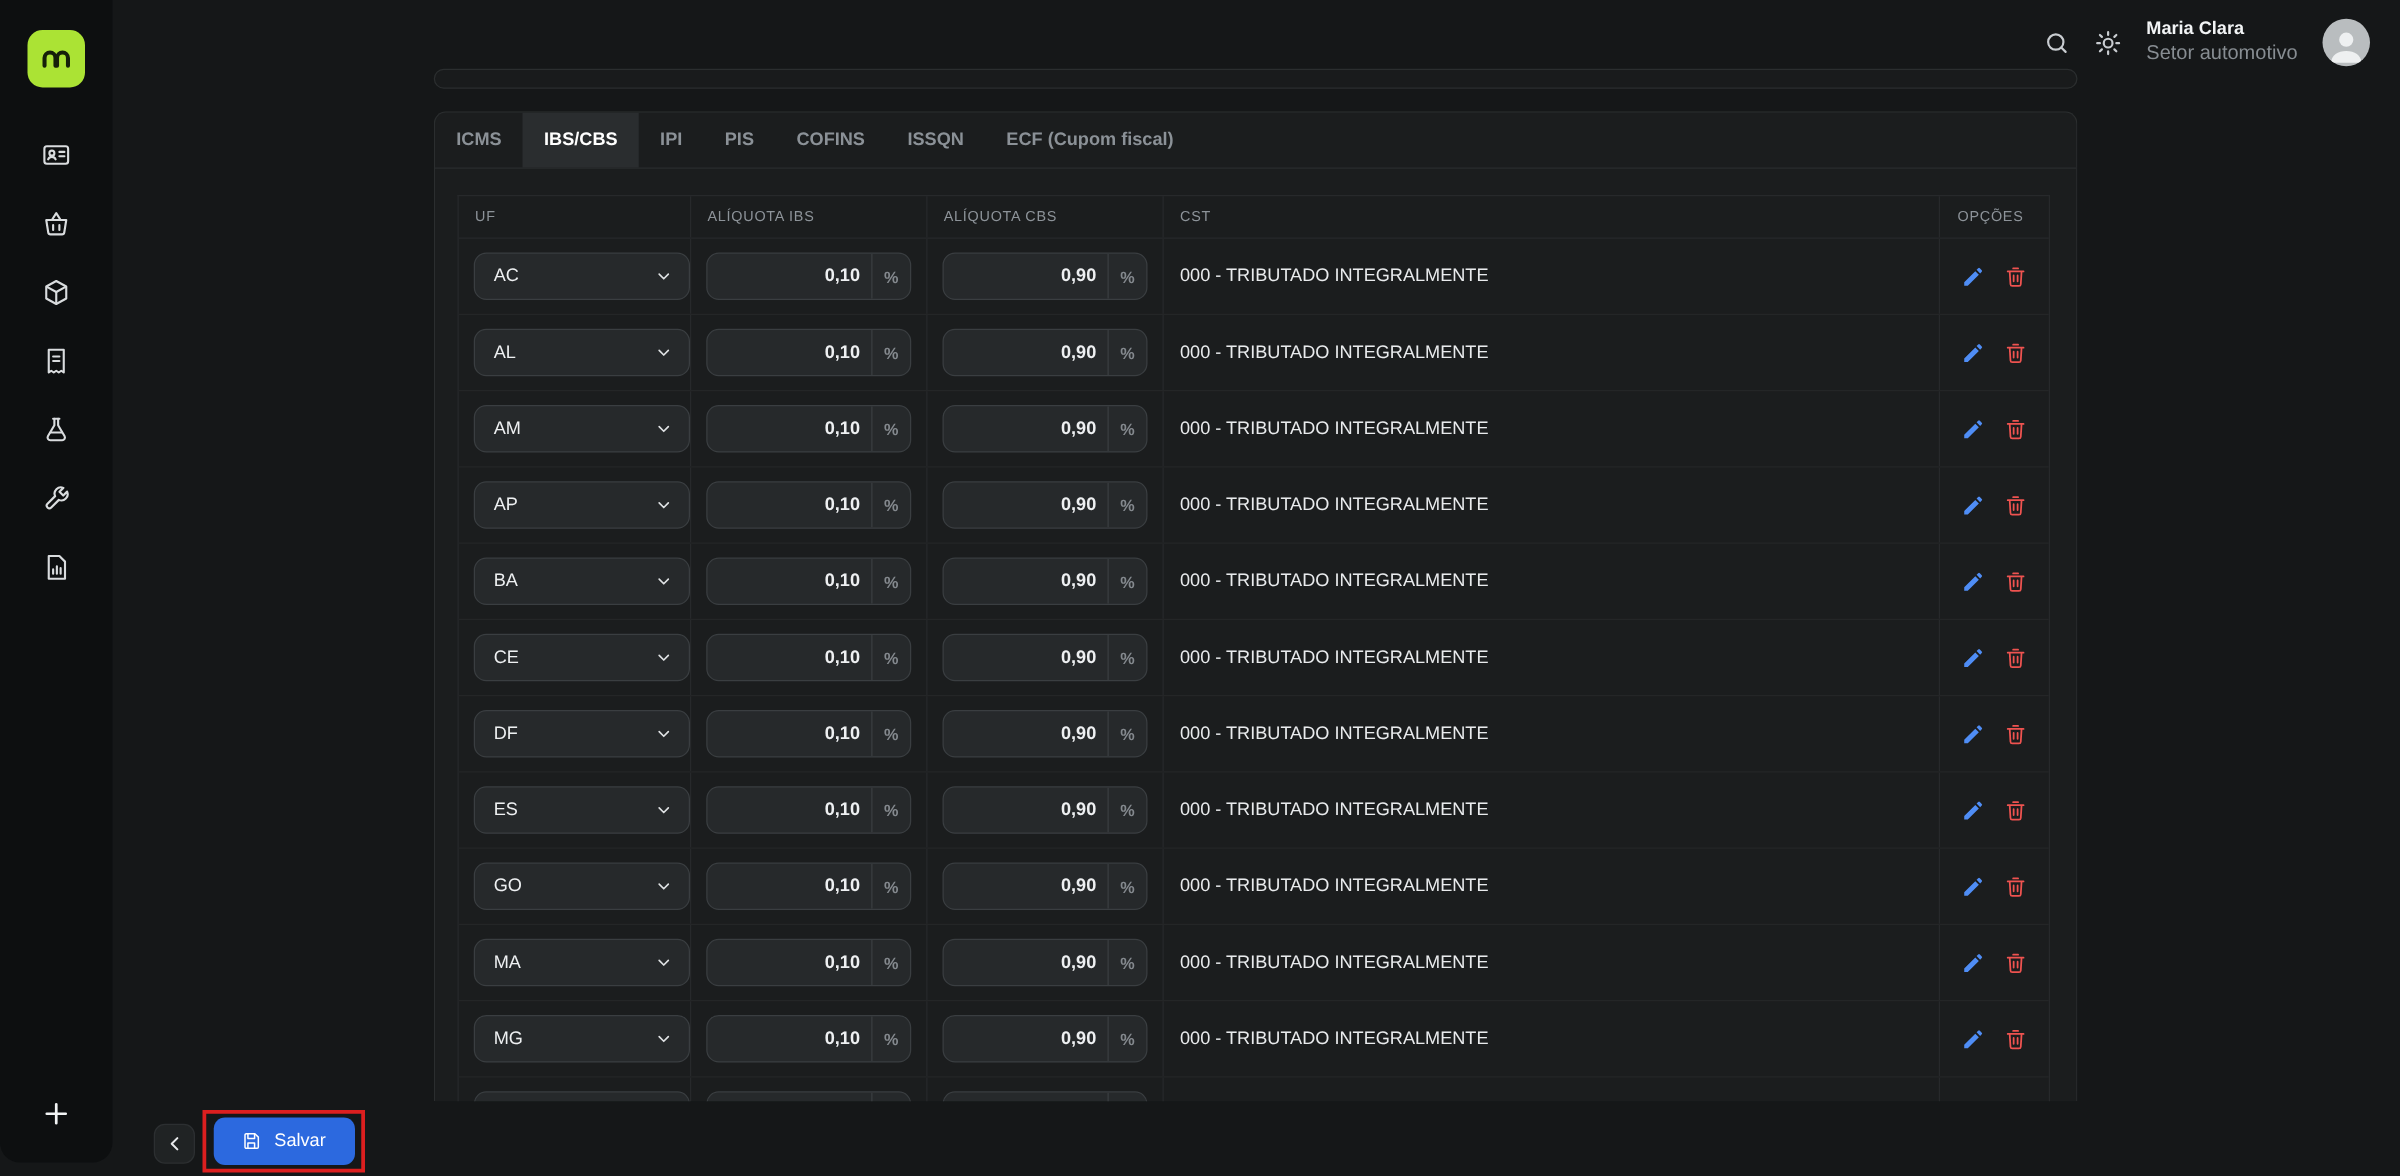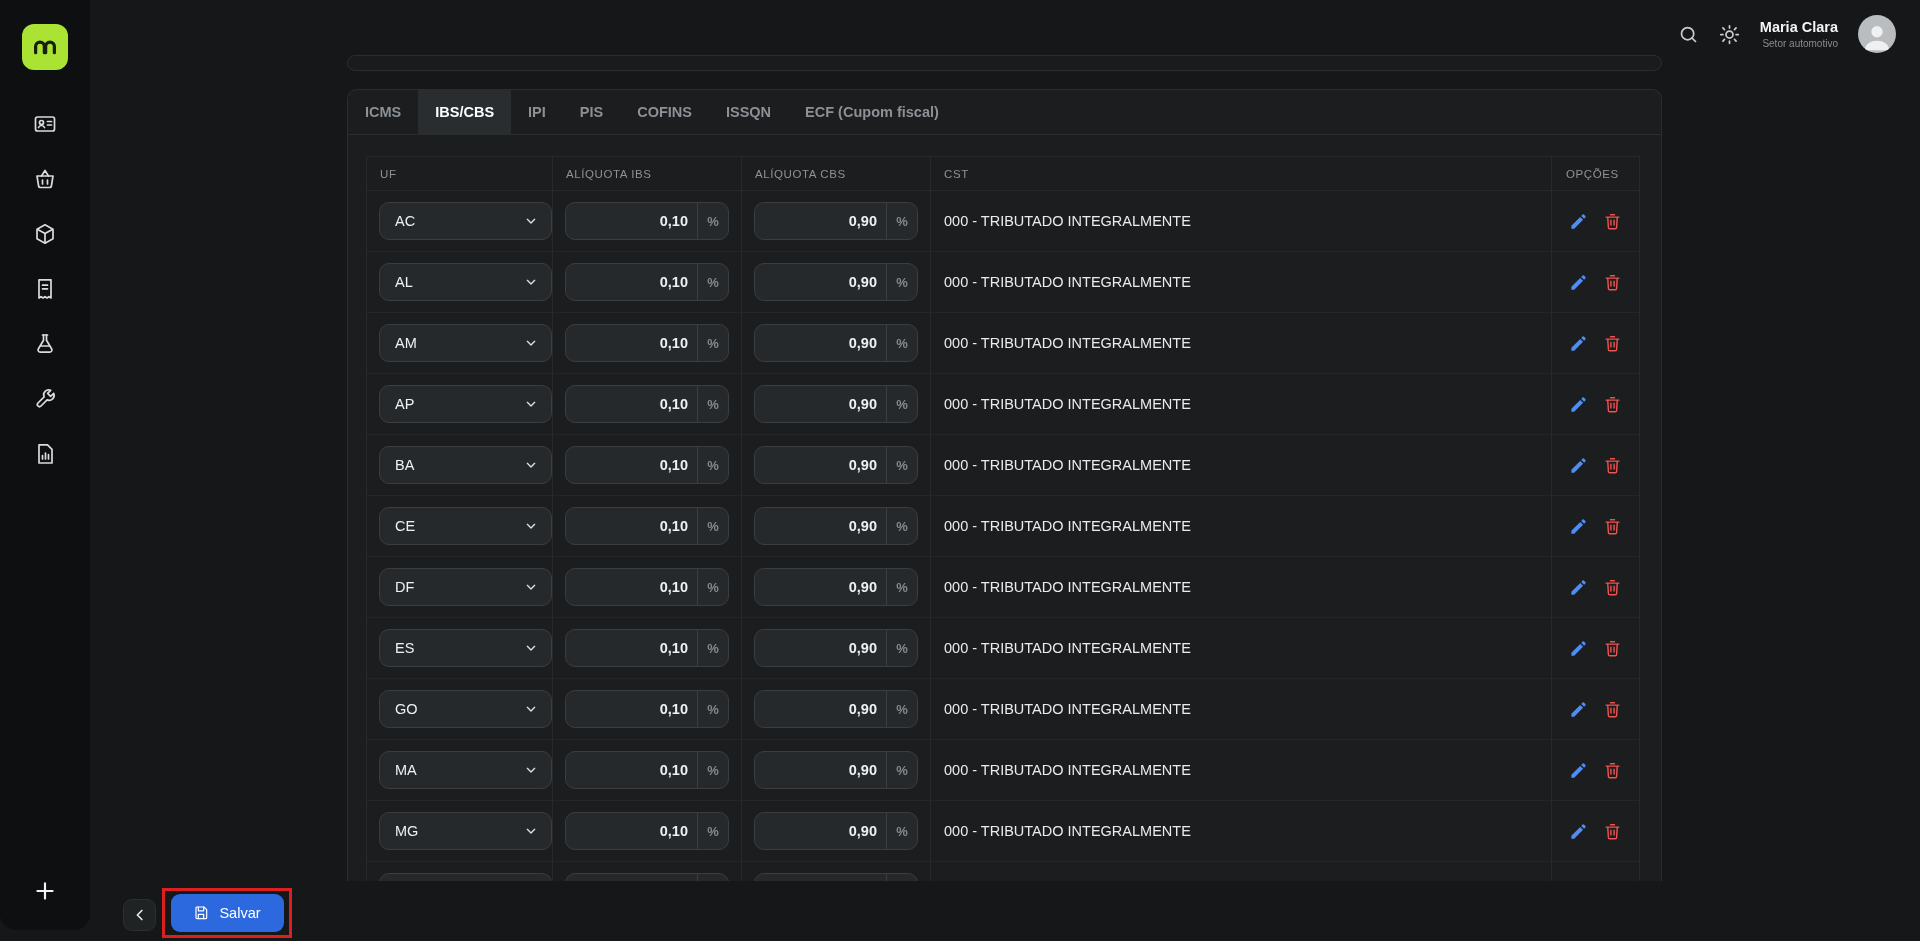--- a/index.html
+++ b/index.html
@@ -31,23 +31,23 @@
   }
   .sidebar-plus svg { width:26px; height:26px; }
 
   
   .topbar {
     position:absolute; top:12px; right:24px; height:44px;
     display:flex; align-items:center; gap:20px; z-index:4;
   }
   .icon-btn { width:21px; height:21px; color:#c8ccd0; cursor:pointer; display:flex; }
   .icon-btn svg { width:21px; height:21px; }
-  .user { text-align:right; line-height:1.15; }
+  .user { text-align:left; line-height:1.15; }
   .user-name { color:#f2f4f5; font-size:14.5px; font-weight:700; }
-  .user-sub { color:#878d92; font-size:10px; margin-top:2px; }
+  .user-sub { color:#878d92; font-size:16px; margin-top:2px; }
   .avatar {
     width:38px; height:38px; border-radius:50%; background:#b9bdbf;
     overflow:hidden; display:flex; align-items:flex-end; justify-content:center; cursor:pointer;
   }
   .avatar svg { width:34px; height:34px; }
 
   
   .prev-card {
     position:absolute; left:347px; top:55px; width:1315px; height:16px;
     background:#191b1c; border:1px solid #2b2e2f; border-radius:10px;

